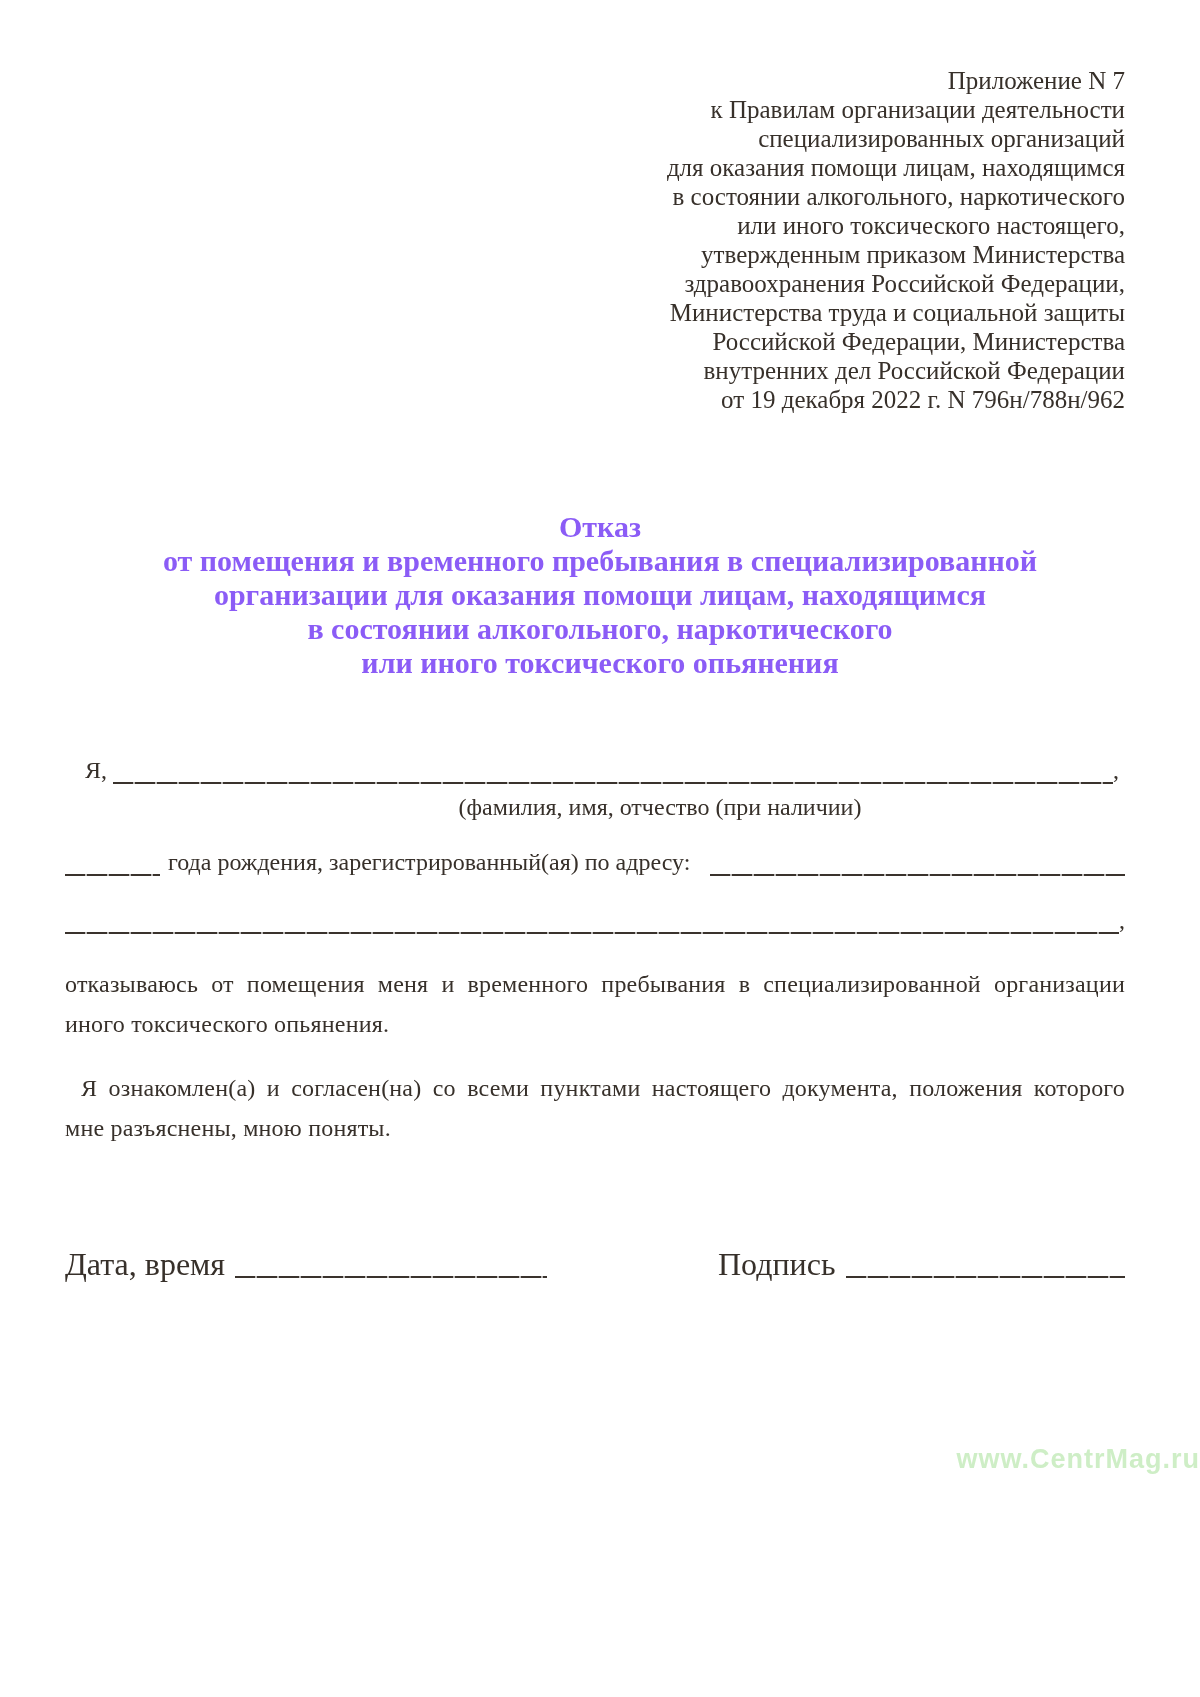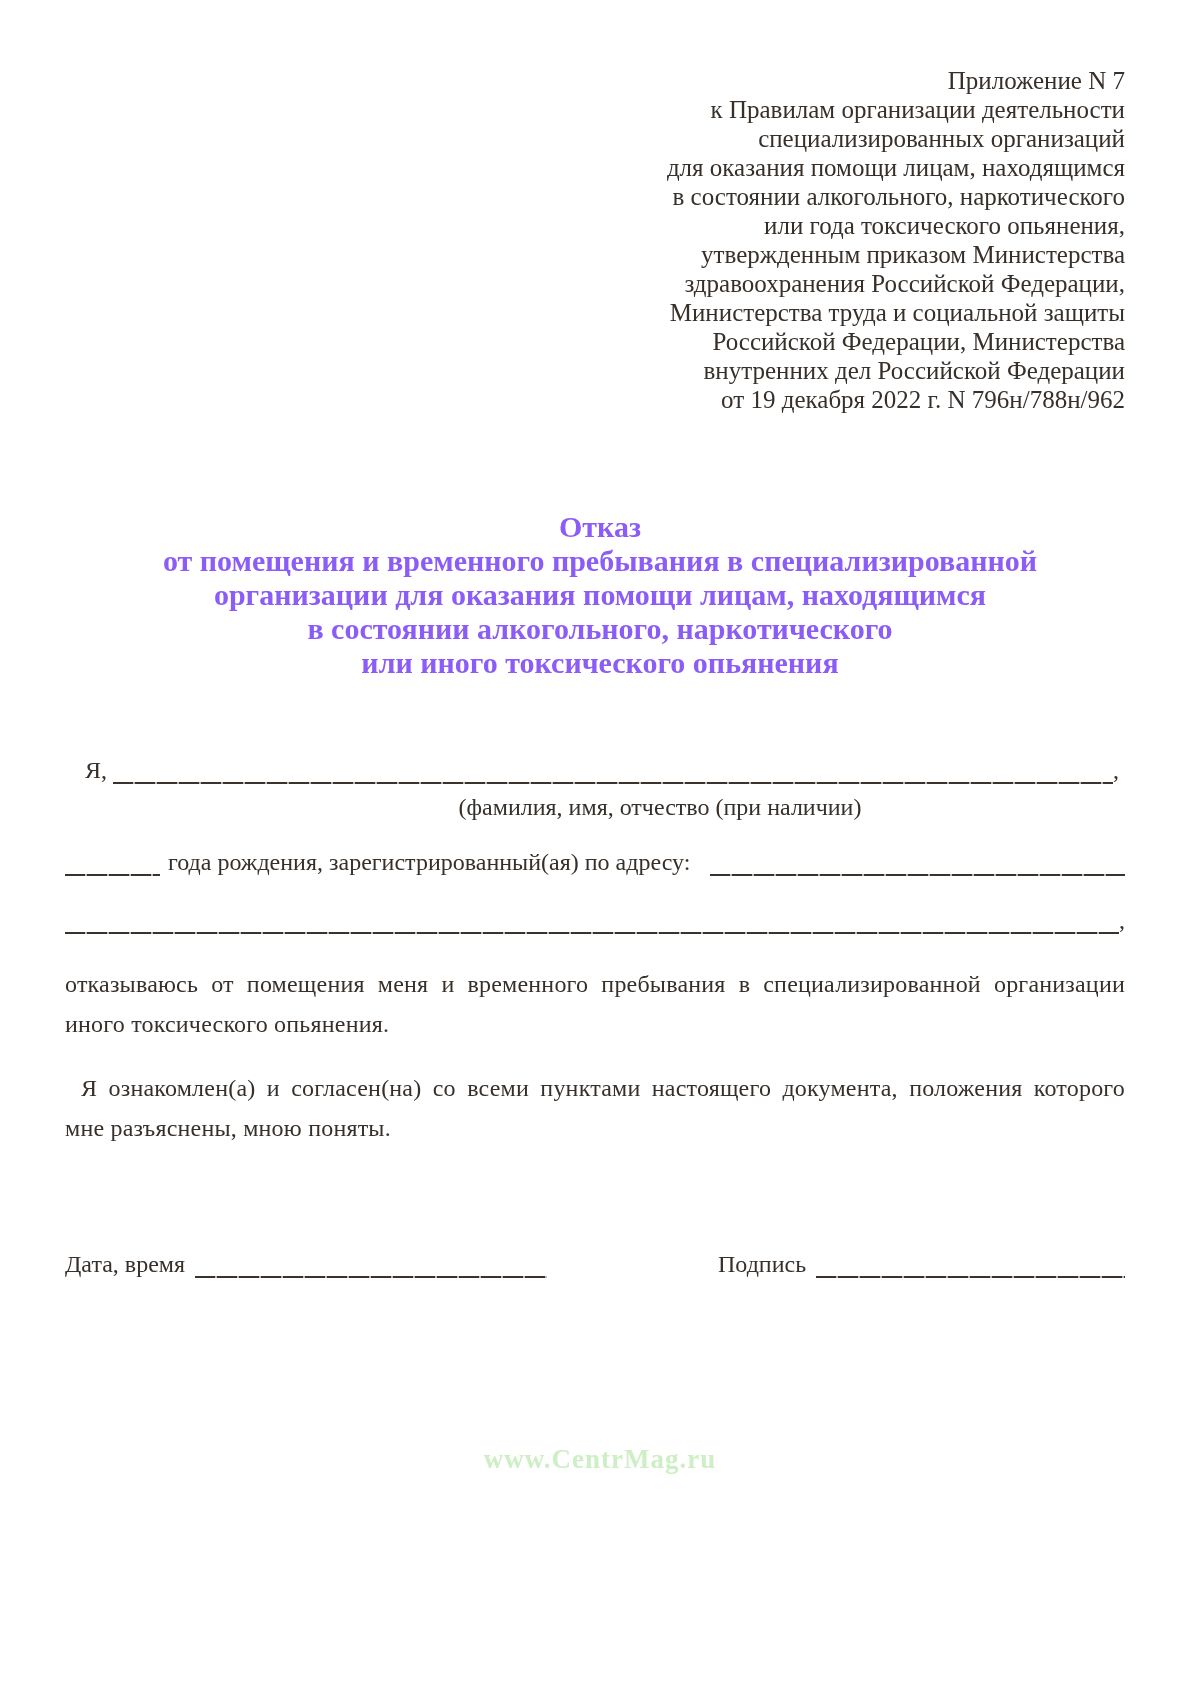--- a/index.html
+++ b/index.html
@@ -107,53 +107,53 @@
   .indent { text-indent: 16px; }
 
   .datesign {
     position: absolute;
     top: 1246px;
     left: 65px;
     width: 1060px;
     height: 36px;
     display: flex;
     justify-content: space-between;
-    font-size: 24px;
+    font-size: 32px;
   }
   .ds-group { display: flex; align-items: flex-end; }
   .ds-left { width: 482px; }
   .ds-right { width: 407px; text-align: center; }
   .ds-group .lbl { margin-right: 10px; }
   .ds-group .fill { flex: 1 1 auto; }
 
   .watermark {
     position: absolute;
     top: 1444px;
     left: 0;
     width: 1200px;
-    text-align: center;
-    font-family: Liberation Serif, serif;
+    text-align: right;
+    font-family: Liberation Sans, sans-serif;
     font-weight: bold;
     font-size: 27px;
     letter-spacing: 1px;
     color: #ceeec6;
   }
 </style>
 </head>
 <body>
 
 <div class="page">
 
   <div class="header-block">
     <div>Приложение N 7</div>
     <div>к Правилам организации деятельности</div>
     <div>специализированных организаций</div>
     <div>для оказания помощи лицам, находящимся</div>
     <div>в состоянии алкогольного, наркотического</div>
-    <div>или года токсического опьянения,</div>
+    <div>или иного токсического настоящего,</div>
     <div>утвержденным приказом Министерства</div>
     <div>здравоохранения Российской Федерации,</div>
     <div>Министерства труда и социальной защиты</div>
     <div>Российской Федерации, Министерства</div>
     <div>внутренних дел Российской Федерации</div>
     <div>от 19 декабря 2022 г. N 796н/788н/962</div>
   </div>
 
   <div class="title-block">
     <div>Отказ</div>

